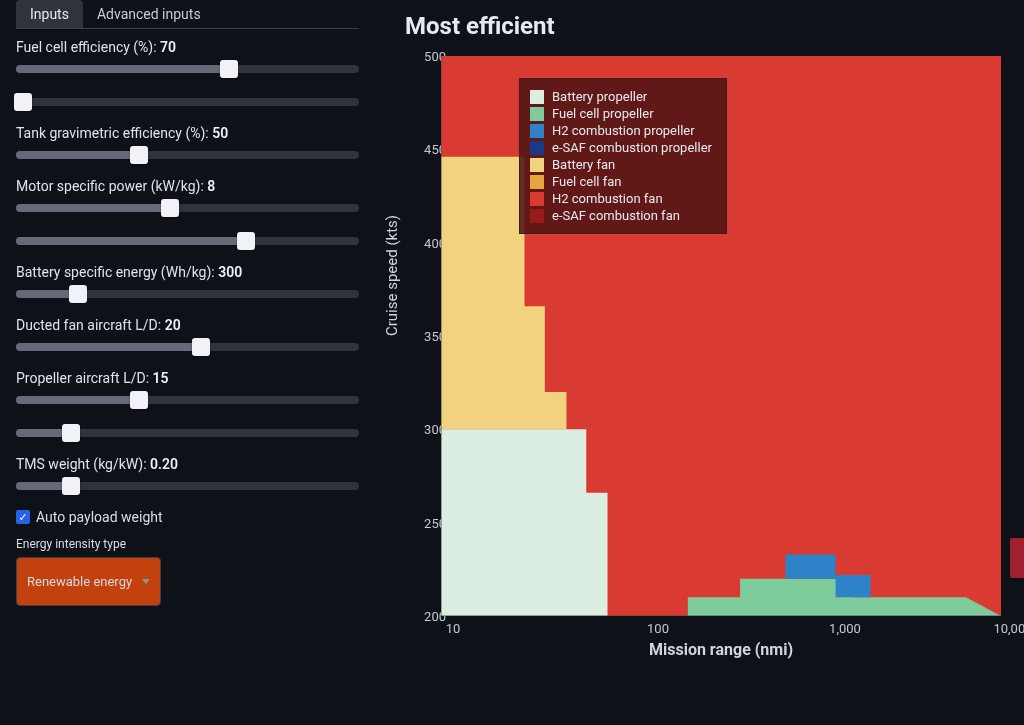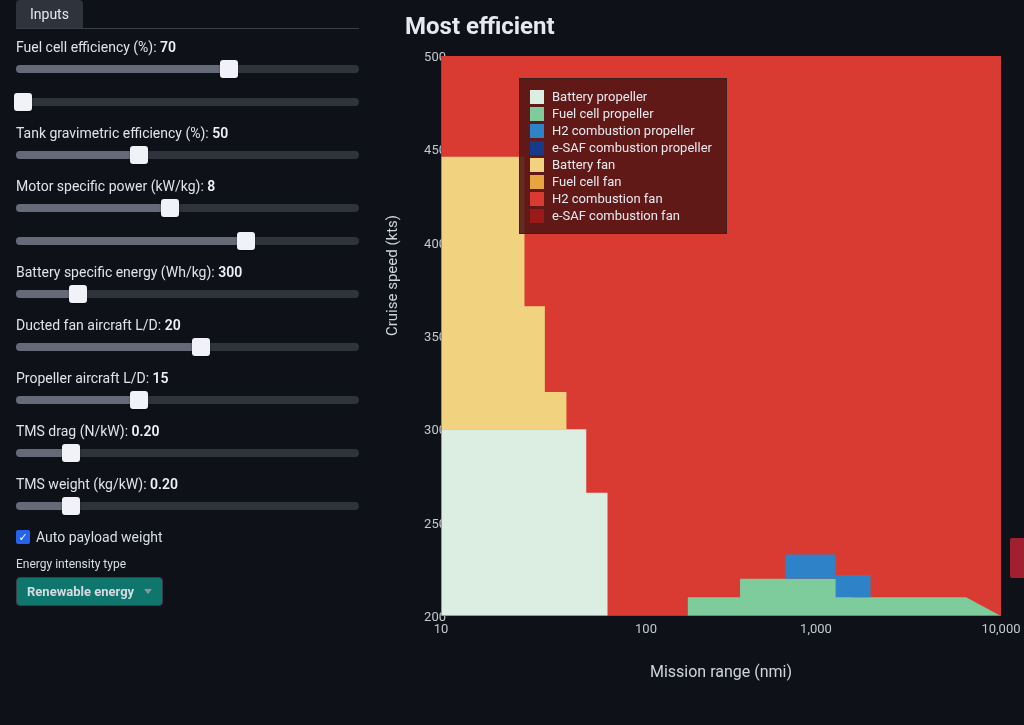--- a/index.html
+++ b/index.html
@@ -87,31 +87,30 @@
     background: #2563eb;
     border-radius: 2px;
     display: inline-flex;
     align-items: center;
     justify-content: center;
     color: #fff;
     font-size: 11px;
   }
   .select-label { margin-bottom: 6px; font-size:12px;}
   .select {
-    background: #0f766e;
+    background: #c2410c;
     border: 1px solid #3a3f4a;
-    padding: 6px 10px;
+    padding: 16px 10px;
     border-radius: 4px;
     display: inline-flex;
     align-items: center;
     gap: 10px;
     color: #d6dae2;
     cursor: pointer;
     font-size: 13px;
-    font-weight: bold;
   }
   .caret {
     width: 0; height: 0;
     border-left: 4px solid transparent;
     border-right: 4px solid transparent;
     border-top: 5px solid #8d93a0;
   }
 
   .main {
     flex: 1;
@@ -144,31 +143,32 @@
     transform: rotate(-90deg);
     transform-origin: left top;
     color: #cfd4dd;
     font-size: 15px;
   }
   .xlabel {
     position: absolute;
     left: 60px;
     width: 560px;
     text-align: center;
-    top: 616px;
+    top: 594px;
     color: #cfd4dd;
     font-size: 16px;
+    font-weight: bold;
   }
   .ytick, .xtick {
     position: absolute;
     color: #c3c8d2;
     font-size: 13px;
   }
   .ytick { right: 566px; transform: translateY(-50%); text-align: right; width: 50px;}
-  .xtick { top: 575px; transform: translateX(-50%); }
+  .xtick { top: 575px; transform: translateX(-50%); margin-left: 12px; }
   .legend {
     position: absolute;
     left: 78px;
     top: 22px;
     background: rgba(80,20,20,.88);
     border: 1px solid #3a2020;
     padding: 8px 14px 8px 10px;
     font-size: 13px;
     color: #e8eaef;
     z-index: 5;
@@ -190,20 +190,21 @@
     border-radius: 2px 0 0 2px;
   }
 </style>
 </head>
 <body>
 
 <div class="app">
   <div class="sidebar">
     <div class="tabs">
       <div class="tab active">Inputs</div>
+      <div class="tab">Advanced inputs</div>
     </div>
     <div id="controls">
         <div class="control">
           <div class="control-label">Fuel cell efficiency (%): <span class="val">70</span></div>
           <div class="slider">
             <div class="track">
               <div class="fill" style="width:62%"></div>
               <div class="thumb" style="left:62%"></div>
             </div>
           </div>
@@ -263,21 +264,20 @@
         <div class="control">
           <div class="control-label">Propeller aircraft L/D: <span class="val">15</span></div>
           <div class="slider">
             <div class="track">
               <div class="fill" style="width:36%"></div>
               <div class="thumb" style="left:36%"></div>
             </div>
           </div>
         </div>
         <div class="control">
-          <div class="control-label">TMS drag (N/kW): <span class="val">0.20</span></div>
           <div class="slider">
             <div class="track">
               <div class="fill" style="width:16%"></div>
               <div class="thumb" style="left:16%"></div>
             </div>
           </div>
         </div>
         <div class="control">
           <div class="control-label">TMS weight (kg/kW): <span class="val">0.20</span></div>
           <div class="slider">
@@ -361,20 +361,20 @@
               <span>e-SAF combustion fan</span>
             </div>
           </div>
       </div>
 
       <div class="side-btn"></div>
 
       <div id="xticks">
           <div class="xtick" style="left: 60px;">10</div>
           <div class="xtick" style="left: 265px;">100</div>
-          <div class="xtick" style="left: 435px;">1,000</div>
+          <div class="xtick" style="left: 452px;">1,000</div>
           <div class="xtick" style="left: 620px;">10,000</div>
         </div>
 
       <div class="xlabel">Mission range (nmi)</div>
     </div>
   </div>
 </div>
 
 </body></html>

